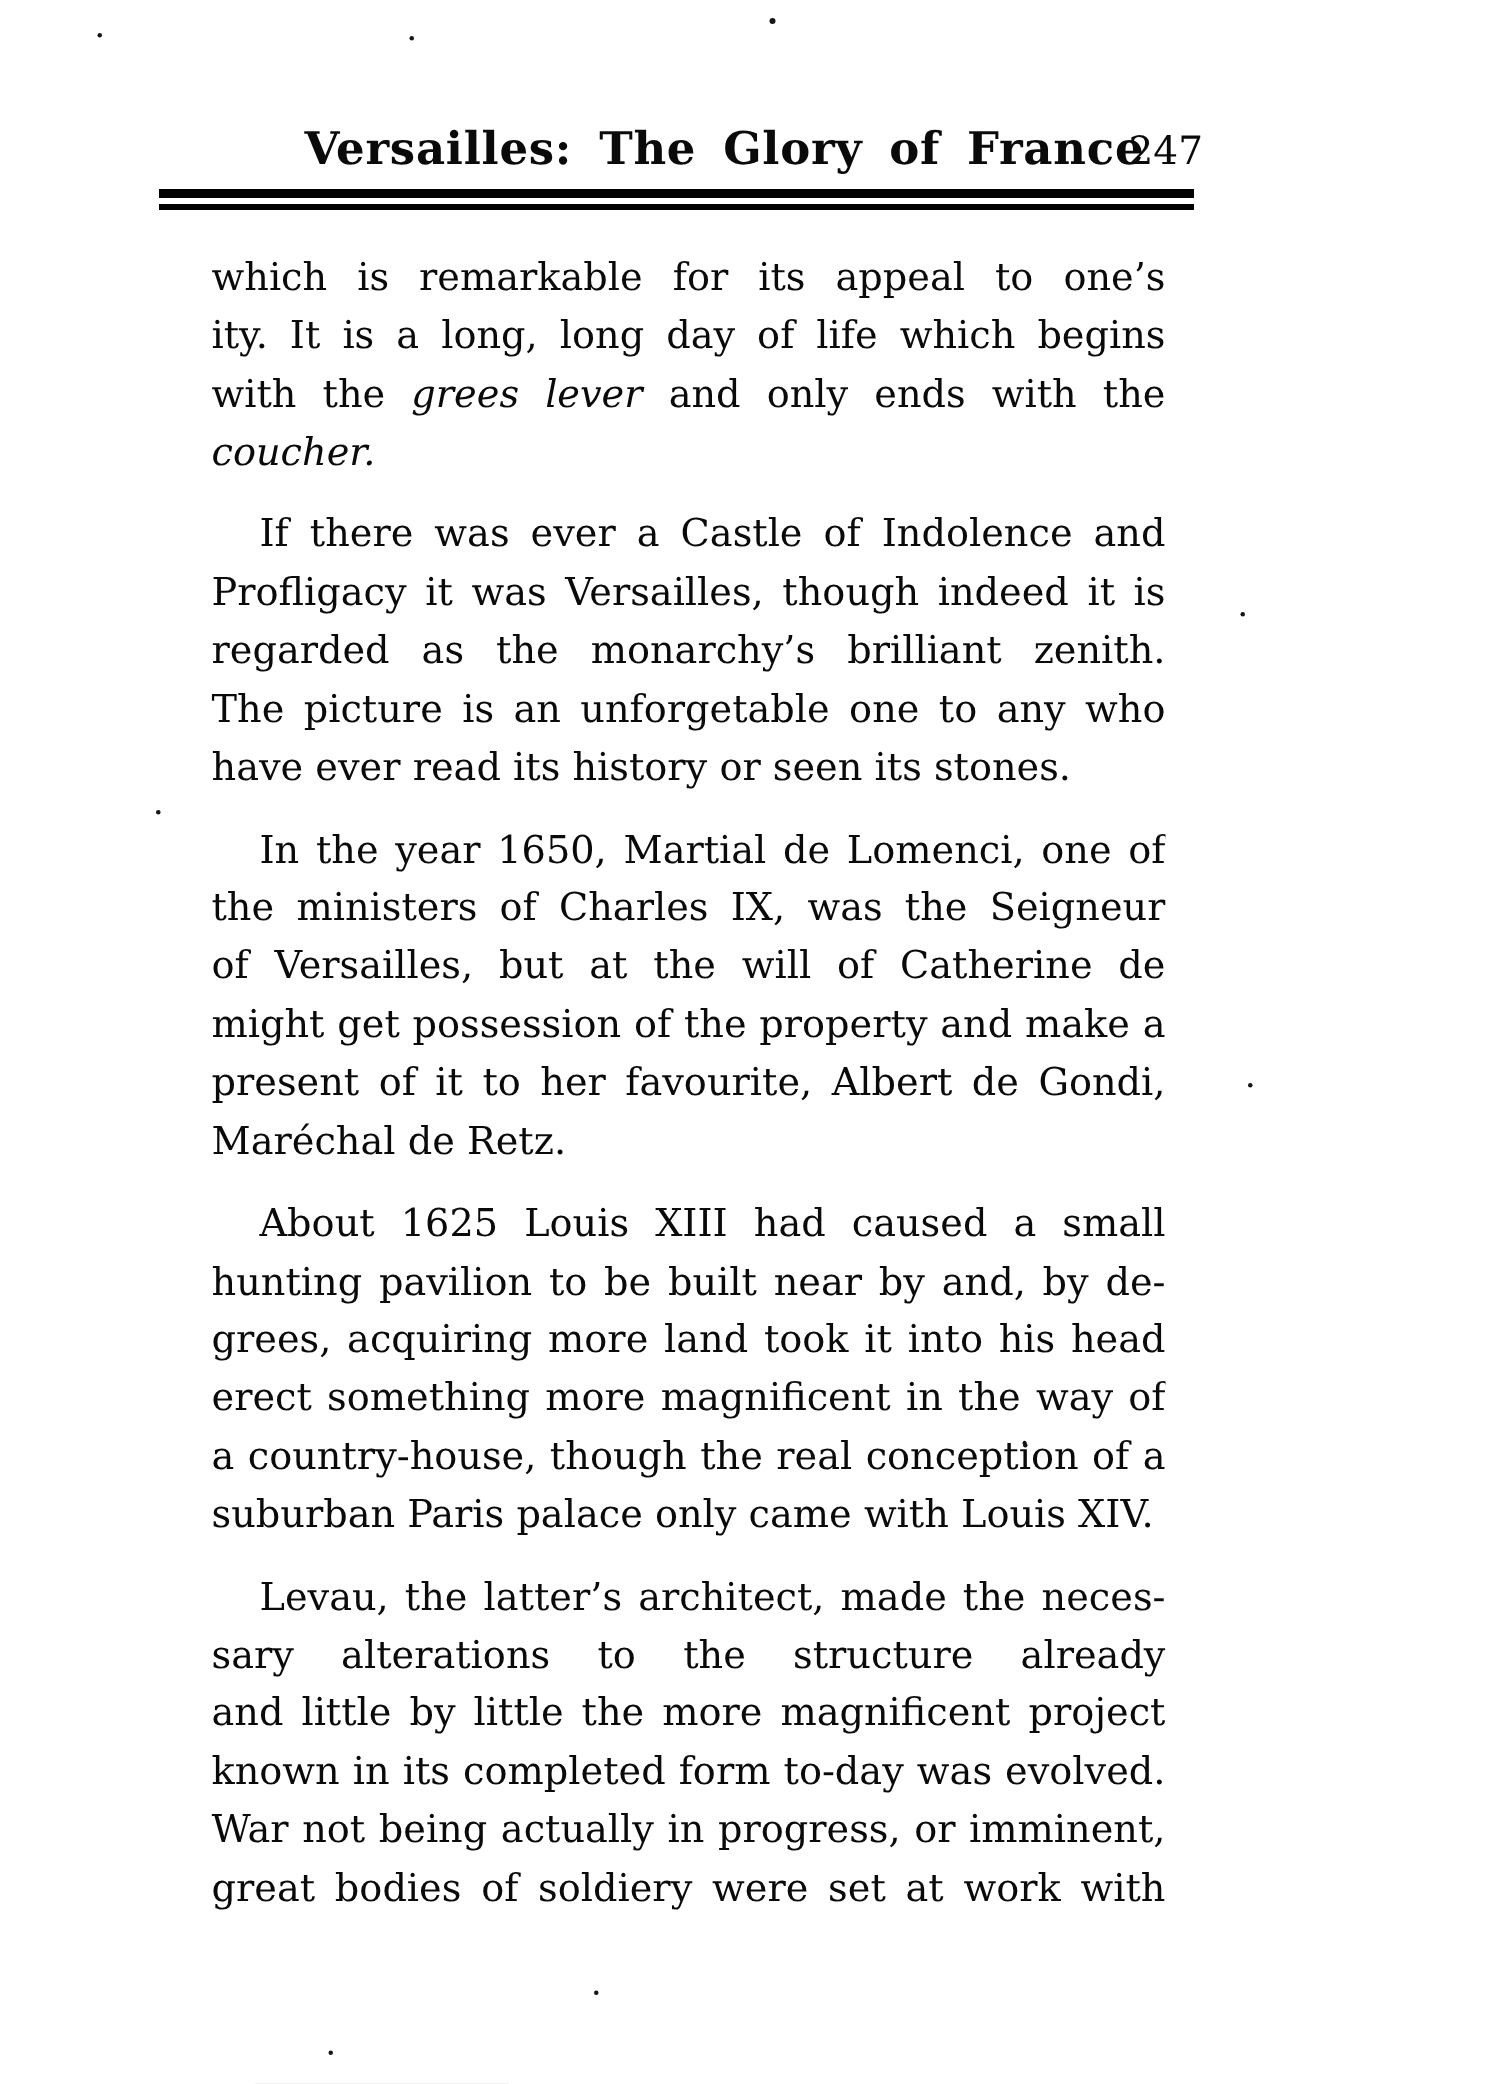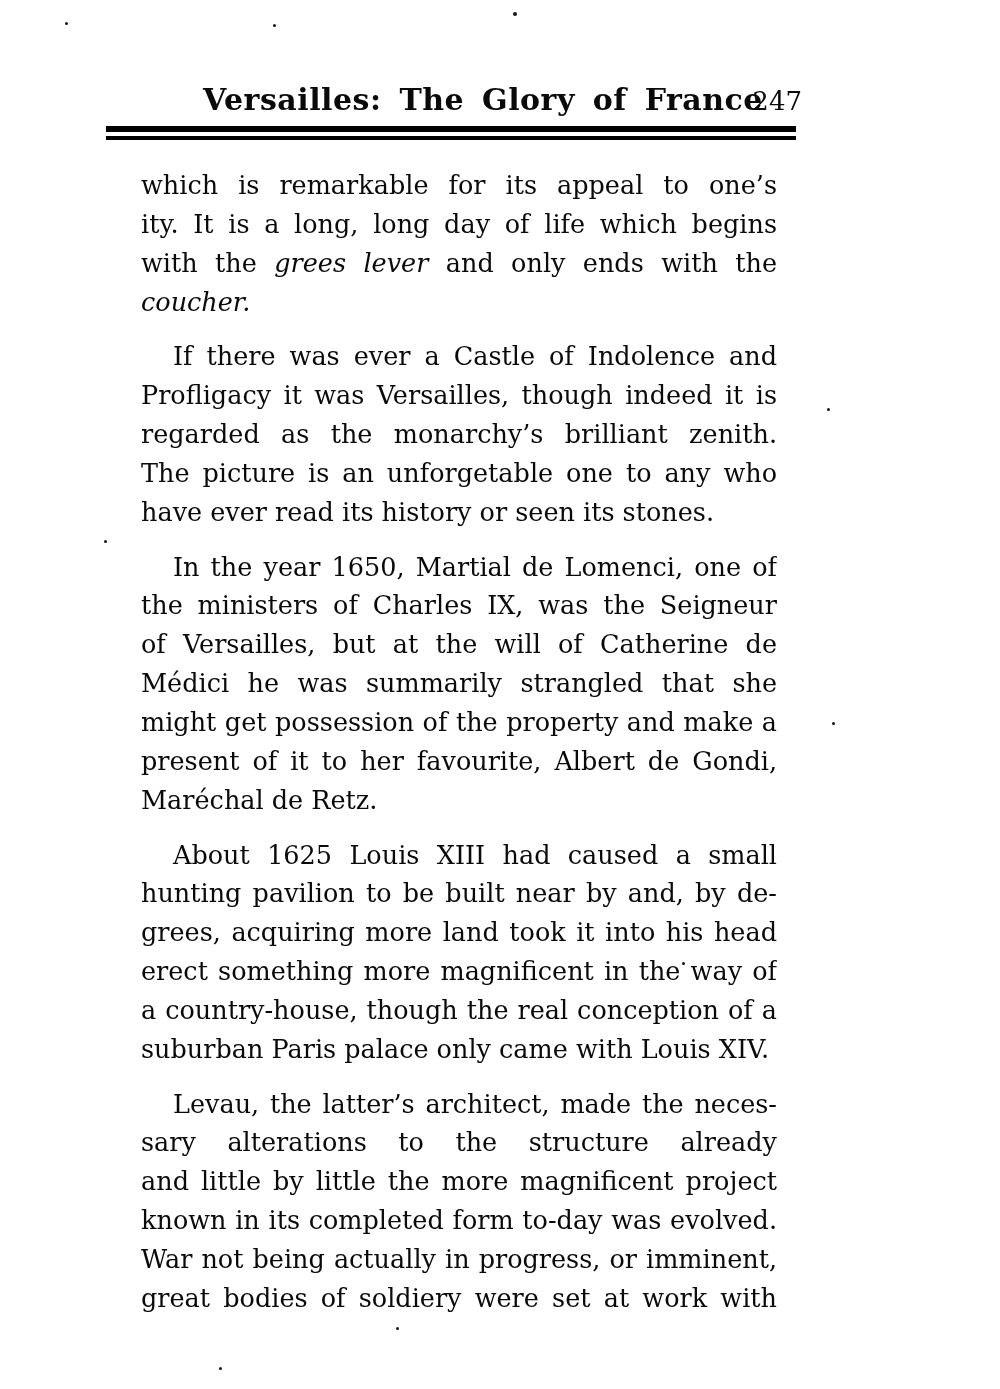--- a/index.html
+++ b/index.html
@@ -64,21 +64,20 @@
         <div class="line j ind"><span>If there was ever a Castle of Indolence and</span></div>
         <div class="line j"><span>Profligacy it was Versailles, though indeed it is</span></div>
         <div class="line j"><span>regarded as the monarchy’s brilliant zenith.</span></div>
         <div class="line j"><span>The picture is an unforgetable one to any who</span></div>
         <div class="line"><span>have ever read its history or seen its stones.</span></div>
       </div>
       <div class="para">
         <div class="line j ind"><span>In the year 1650, Martial de Lomenci, one of</span></div>
         <div class="line j"><span>the ministers of Charles IX, was the Seigneur</span></div>
         <div class="line j"><span>of Versailles, but at the will of Catherine de</span></div>
-        <div class="line j"><span>Médici he was summarily strangled that she</span></div>
         <div class="line j"><span>might get possession of the property and make a</span></div>
         <div class="line j"><span>present of it to her favourite, Albert de Gondi,</span></div>
         <div class="line"><span>Maréchal de Retz.</span></div>
       </div>
       <div class="para">
         <div class="line j ind"><span>About 1625 Louis XIII had caused a small</span></div>
         <div class="line j"><span>hunting pavilion to be built near by and, by de-</span></div>
         <div class="line j"><span>grees, acquiring more land took it into his head to</span></div>
         <div class="line j"><span>erect something more magnificent in the way of</span></div>
         <div class="line j"><span>a country-house, though the real conception of a</span></div>

